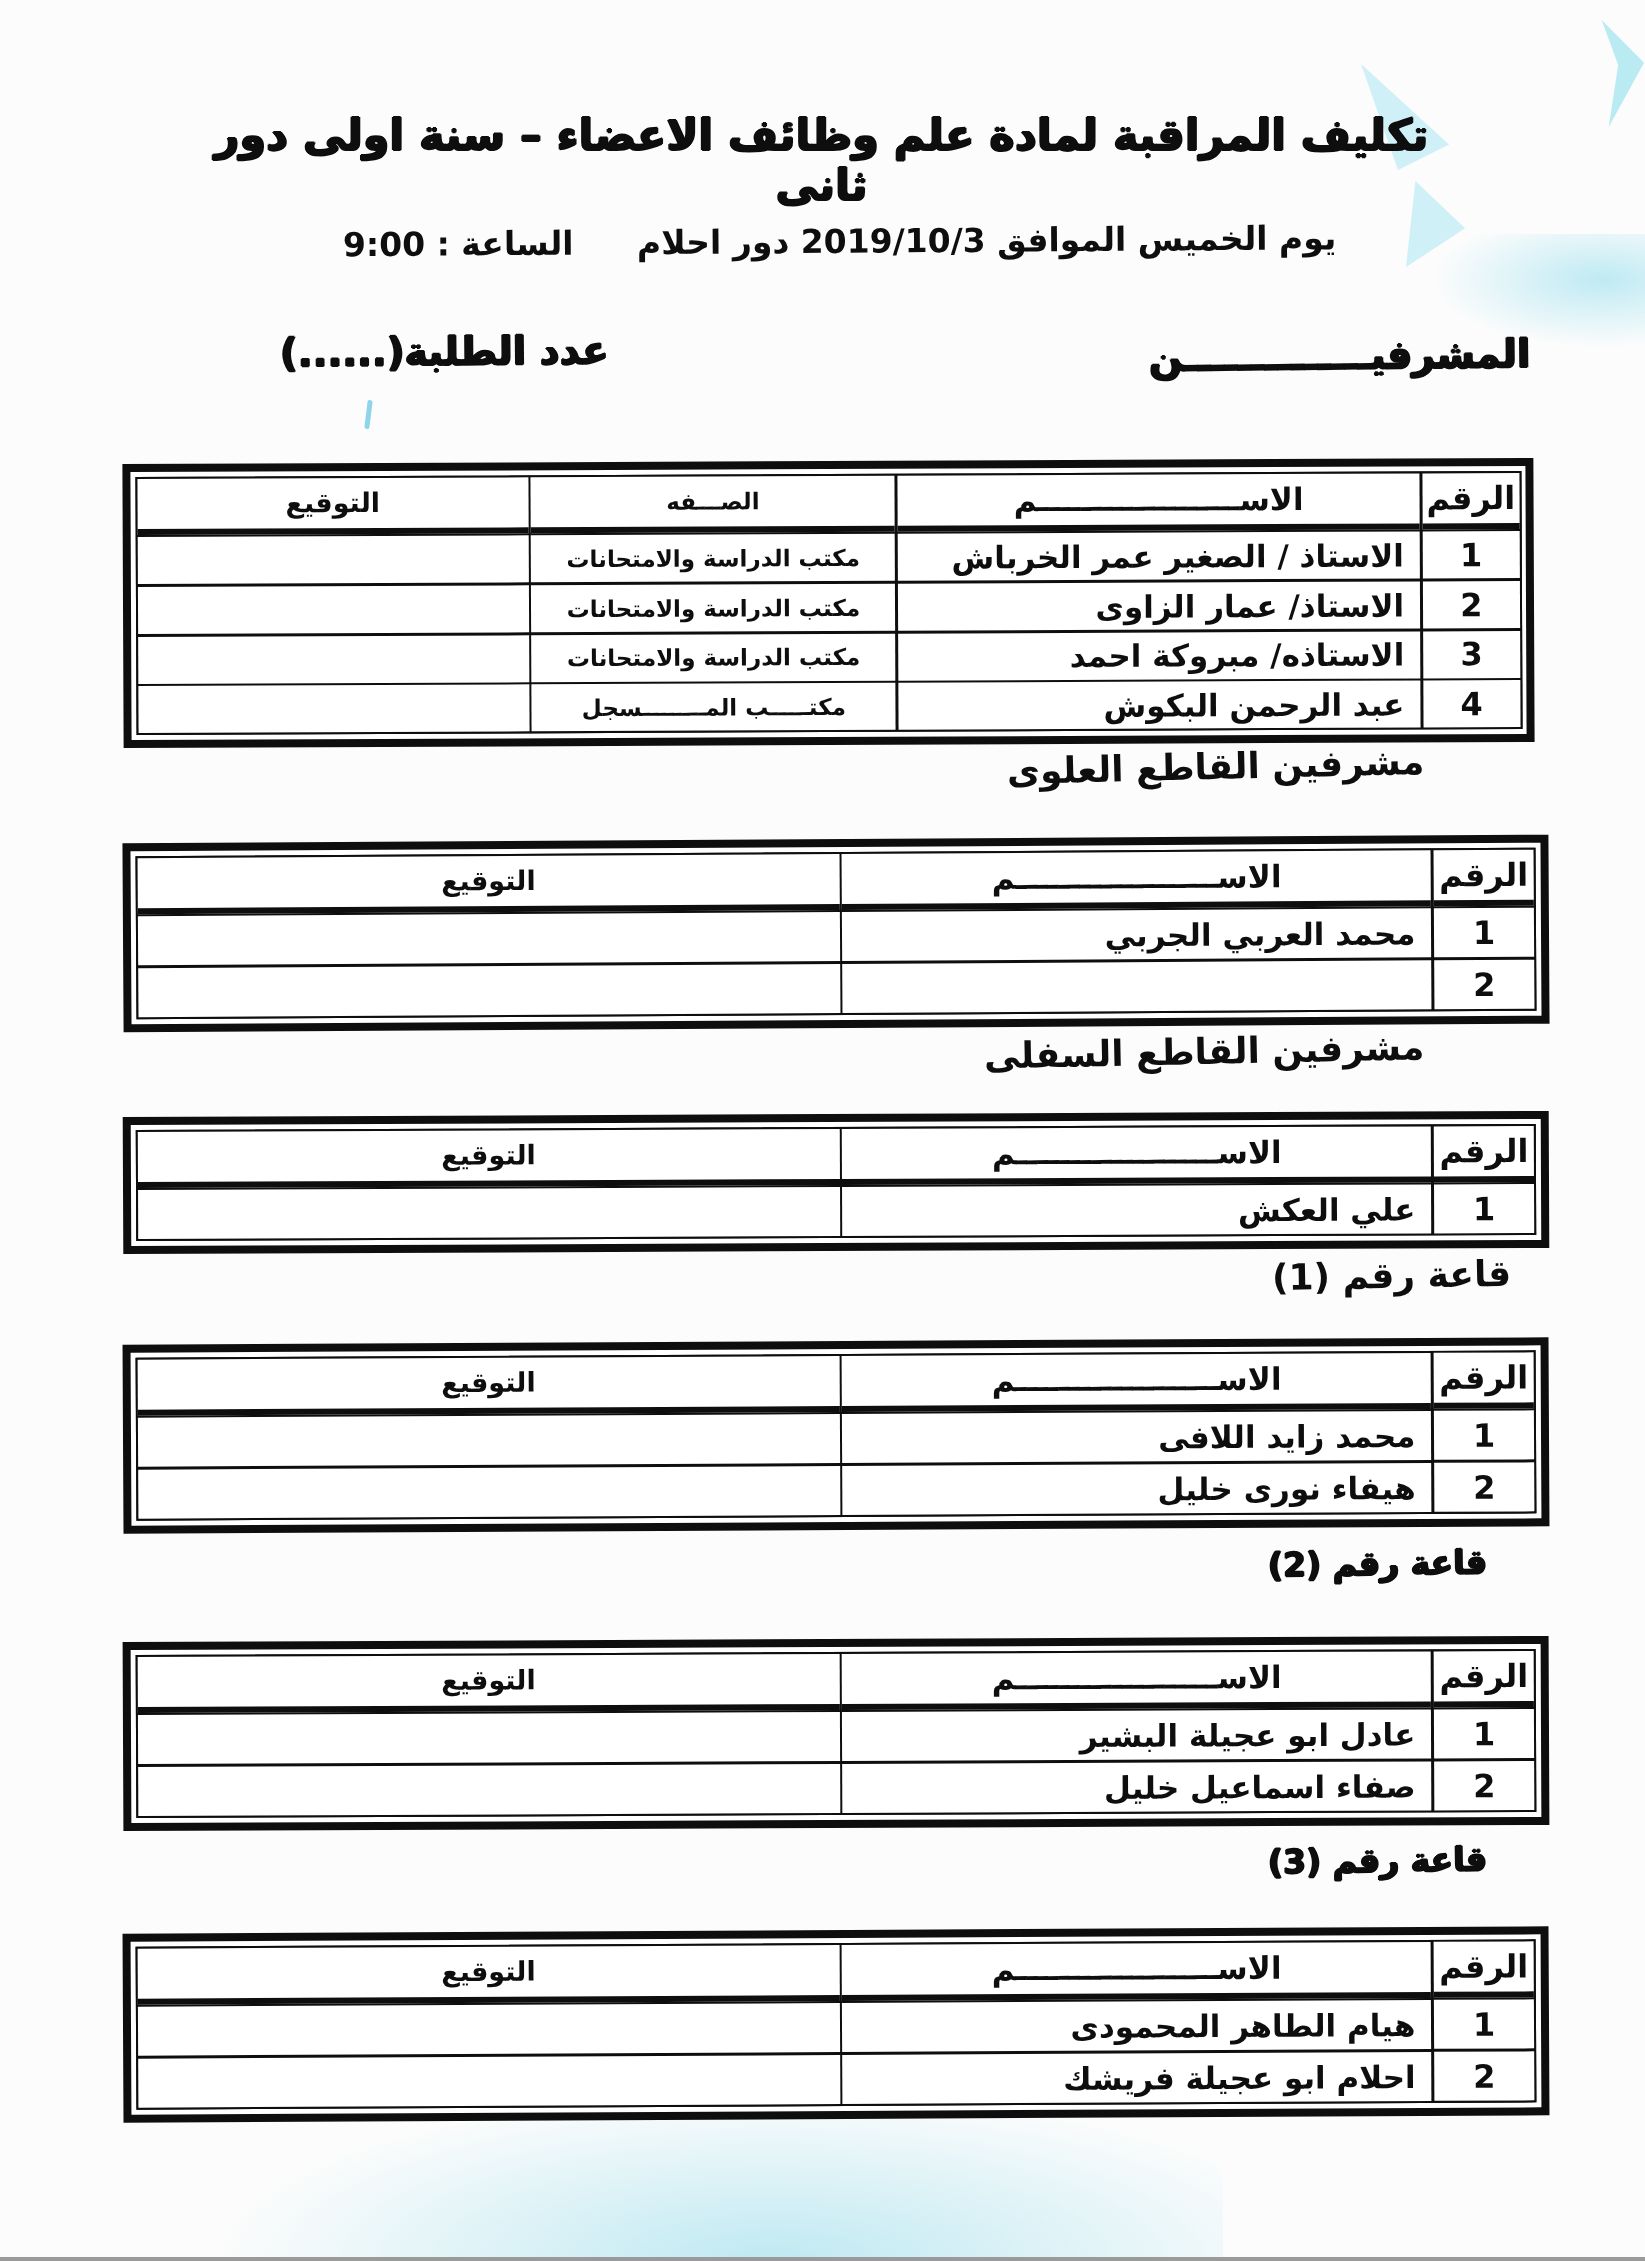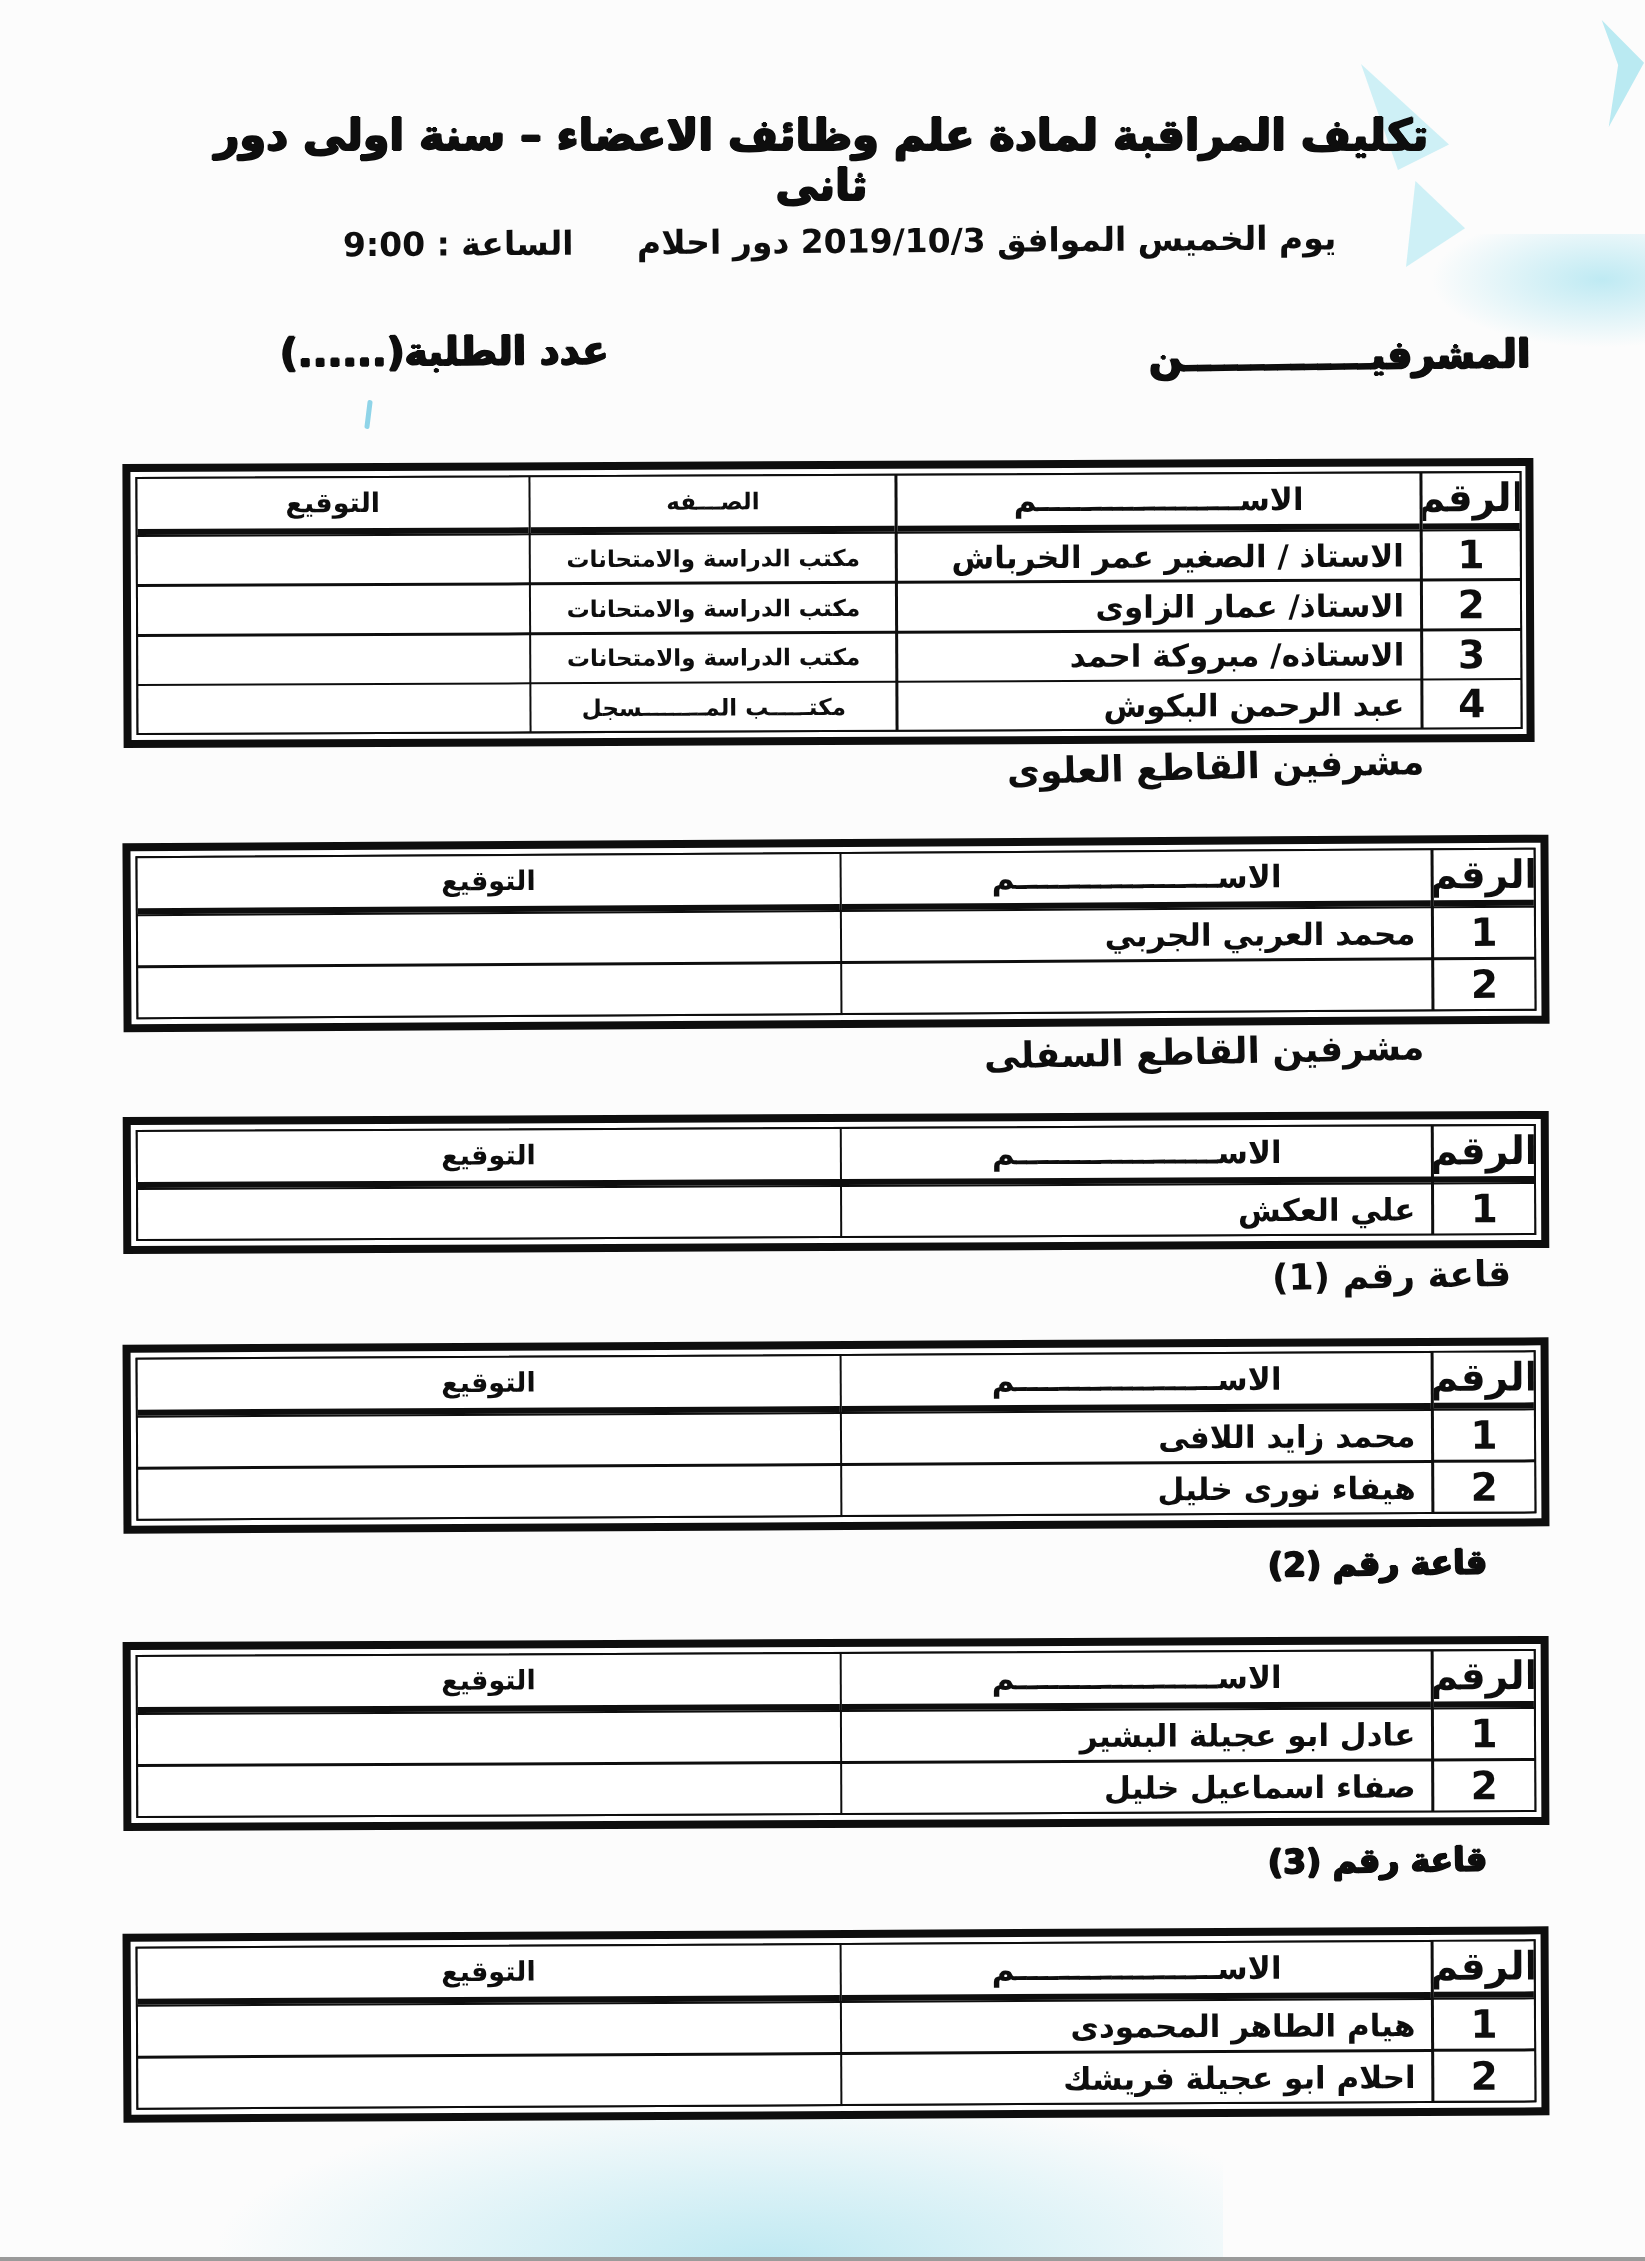--- a/index.html
+++ b/index.html
@@ -78,21 +78,21 @@
   .t-room3 { top: 1930px; transform: rotate(-.3deg); }
 
   .grid { display: grid; direction: rtl; gap: 2.7px;
     background: #0e0e0e; border: 2.7px solid #0e0e0e; }
   .g4 { grid-template-columns: 97px 522px 364px 391px; grid-template-rows: 56px repeat(4, 47px); }
   .g3-2 { grid-template-columns: 100px 589px 702px; grid-template-rows: 56px repeat(2, 49px); }
   .g3-1 { grid-template-columns: 100px 589px 702px; grid-template-rows: 56px 49px; }
 
   .cell { background: #fff; display: flex; align-items: center; justify-content: center; overflow: hidden; }
   .cell.head { font-size: 27px; border-bottom: 6px solid #0e0e0e; }
-  .cell.num  { font-size: 39px; }
+  .cell.num  { font-size: 32px; }
   .cell.name { justify-content: flex-start; padding: 0 16px; font-size: 31px; white-space: nowrap; }
   .cell.head.name { justify-content: center; padding: 0; }
   .cell.role { font-size: 23px; text-align: center; padding: 0 5.4px; }
 </style>
 </head>
 <body>
 
 <div class="page">
 
   <div class="art art-corner"></div>

